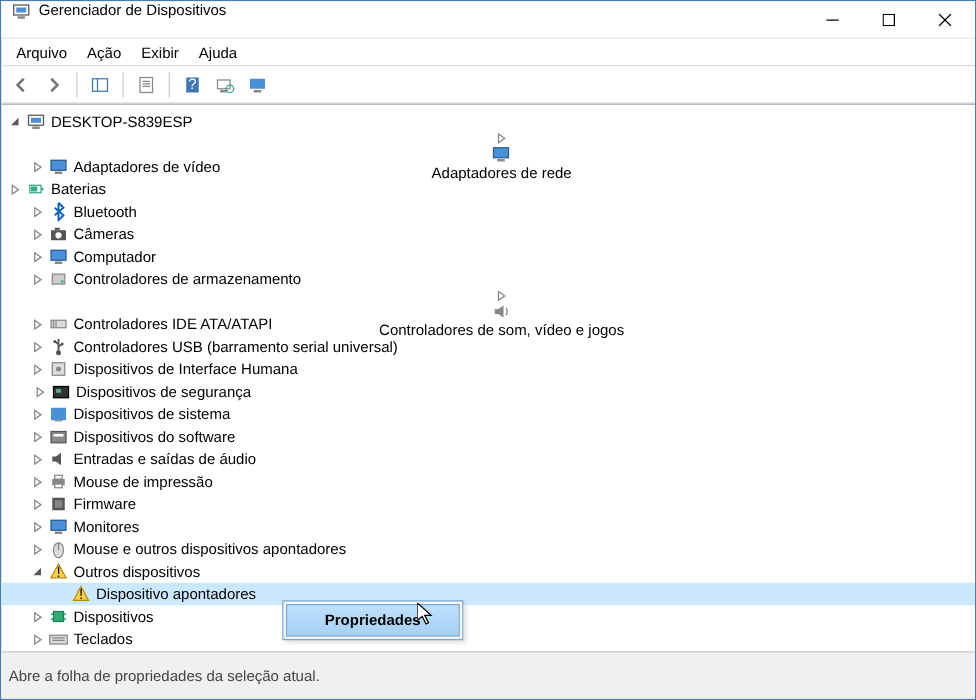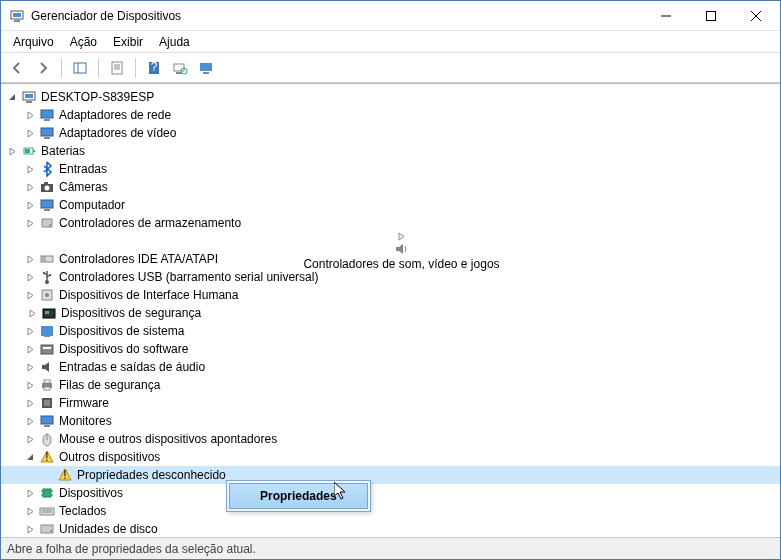--- a/index.html
+++ b/index.html
@@ -1,18 +1,18 @@
 <!DOCTYPE html>
 <html><head>
 <meta charset="utf-8">
 <style>
   * { box-sizing: border-box; margin: 0; padding: 0; font-family: "Segoe UI", Tahoma, sans-serif; font-size: 12px; }
   body { background: #fff; width: 781px; height: 560px; border: 1px solid #4a7dab; display: flex; flex-direction: column; overflow: hidden; }
   
-  .titlebar { height: 30px; display: flex; align-items: center; padding: 0 2px 0 8px; background: #fff; border-bottom: 1px solid #e5e5e5; }
+  .titlebar { height: 30px; display: flex; padding: 0 2px 0 8px; background: #fff; border-bottom: 1px solid #e5e5e5; }
   .titlebar .title { flex: 1; font-size: 12px; }
   .titlebar .app-icon { width: 16px; height: 16px; margin-right: 6px; display:inline-flex; align-items:center; justify-content:center; }
   .winbtn { width: 45px; height: 30px; display: flex; align-items: center; justify-content: center; cursor: pointer; }
   .winbtn svg { width: 10px; height: 10px; }
 
   .menubar { height: 22px; display: flex; align-items: center; padding: 0 4px; border-bottom: 1px solid #ddd; }
   .menuitem { padding: 3px 8px; cursor: pointer; }
 
   .toolbar { height: 30px; display: flex; align-items: center; padding: 0 4px; border-bottom: 1px solid #ccc; gap: 2px; }
   .toolbtn { width: 24px; height: 24px; display: flex; align-items: center; justify-content: center; cursor: pointer; border: 1px solid transparent; }
@@ -23,21 +23,21 @@
   .tree-node { display: flex; align-items: center; height: 18px; padding-left: 4px; white-space: nowrap; cursor: default; user-select: none; }
   .tree-node.selected { background: #cce8ff; }
   .expander { width: 14px; height: 14px; display: flex; align-items: center; justify-content: center; cursor: pointer; font-size: 9px; color: #666; }
   .node-icon { width: 16px; height: 16px; margin: 0 4px 0 2px; display: inline-flex; align-items: center; justify-content: center; }
   .node-label { font-size: 12px; }
 
   .context-menu { position: absolute; background: linear-gradient(#f5f9fe, #eaf3fc); border: 1px solid #7ba7ce; box-shadow: 2px 2px 4px rgba(0,0,0,0.15); z-index: 10; }
   .ctx-item { padding: 5px 30px; cursor: pointer; font-weight: bold; color: #000; background: linear-gradient(#bfe0fc, #a7d1f5); border: 1px solid #7da2ce; margin: 2px; }
   .cursor-img { position: absolute; z-index: 20; }
 
-  .statusbar { height: 22px; border-top: 1px solid #ccc; display: flex; align-items: center; padding: 0 6px; background: #f0f0f0; font-size: 12px; color: #444; }
+  .statusbar { height: 38px; border-top: 1px solid #ccc; display: flex; align-items: center; padding: 0 6px; background: #f0f0f0; font-size: 12px; color: #444; }
 
   ::-webkit-scrollbar { width: 17px; }
   ::-webkit-scrollbar-track { background: #f0f0f0; }
   ::-webkit-scrollbar-thumb { background: #c2c2c2; border: 1px solid #a0a0a0; }
   ::-webkit-scrollbar-button { background: #f0f0f0; height: 17px; border: 1px solid #ccc; display: block; }
 </style>
 </head>
 <body>
 
 <div class="titlebar">
@@ -133,21 +133,21 @@
       <span class="node-icon">
         <svg viewBox="0 0 16 16">
           <rect x="2" y="3" width="12" height="8" fill="#fff" stroke="#555"></rect>
           <rect x="4" y="5" width="8" height="4" fill="#4a90d9"></rect>
           <rect x="5" y="12" width="6" height="2" fill="#888"></rect>
         </svg>
       </span>
       <span class="node-label">DESKTOP-S839ESP</span>
     </div>
 
-  <div class="tree-node" style="padding-left: 22px;">
+  <div class="tree-node" style="padding-left: 22px; flex-direction: column;">
       <span class="expander">
         <svg width="9" height="9">
           <path d="M2 1 L7 4.5 L2 8 Z" fill="none" stroke="#888"></path>
         </svg>
       </span>
       <span class="node-icon">
         <svg viewBox="0 0 16 16">
           <rect x="2" y="3" width="12" height="8" fill="#4a90d9" stroke="#2c5d8a"></rect>
           <rect x="5" y="12" width="6" height="2" fill="#888"></rect>
         </svg>
@@ -187,21 +187,21 @@
       <span class="expander">
         <svg width="9" height="9">
           <path d="M2 1 L7 4.5 L2 8 Z" fill="none" stroke="#888"></path>
         </svg>
       </span>
       <span class="node-icon">
         <svg viewBox="0 0 16 16">
           <path d="M8 1 L8 15 L12 11 L5 5 M8 1 L12 5 L5 11" fill="none" stroke="#0a5fc4" stroke-width="1.5"></path>
         </svg>
       </span>
-      <span class="node-label">Entradas</span>
+      <span class="node-label">Bluetooth</span>
     </div>
     <div class="tree-node" style="padding-left: 22px;">
       <span class="expander">
         <svg width="9" height="9">
           <path d="M2 1 L7 4.5 L2 8 Z" fill="none" stroke="#888"></path>
         </svg>
       </span>
       <span class="node-icon">
         <svg viewBox="0 0 16 16">
           <rect x="2" y="5" width="12" height="8" fill="#555"></rect>
@@ -360,21 +360,21 @@
           <path d="M2 1 L7 4.5 L2 8 Z" fill="none" stroke="#888"></path>
         </svg>
       </span>
       <span class="node-icon">
         <svg viewBox="0 0 16 16">
           <rect x="3" y="6" width="10" height="5" fill="#888"></rect>
           <rect x="5" y="3" width="6" height="3" fill="#fff" stroke="#888"></rect>
           <rect x="5" y="10" width="6" height="3" fill="#fff" stroke="#888"></rect>
         </svg>
       </span>
-      <span class="node-label">Filas de segurança</span>
+      <span class="node-label">Mouse de impressão</span>
     </div>
     <div class="tree-node" style="padding-left: 22px;">
       <span class="expander">
         <svg width="9" height="9">
           <path d="M2 1 L7 4.5 L2 8 Z" fill="none" stroke="#888"></path>
         </svg>
       </span>
       <span class="node-icon">
         <svg viewBox="0 0 16 16">
           <rect x="3" y="3" width="10" height="10" fill="#555"></rect>
@@ -426,21 +426,21 @@
       <span class="node-label">Outros dispositivos</span>
     </div>
     <div class="tree-node selected" style="padding-left: 40px;">
       <span class="expander"></span>
       <span class="node-icon">
         <svg viewBox="0 0 16 16">
           <path d="M8 2 L14 13 L2 13 Z" fill="#ffd24a" stroke="#b8860b"></path>
           <text x="8" y="12" font-size="9" text-anchor="middle" fill="#000">!</text>
         </svg>
       </span>
-      <span class="node-label">Propriedades desconhecido</span>
+      <span class="node-label">Dispositivo apontadores</span>
     </div>
     <div class="tree-node" style="padding-left: 22px;">
       <span class="expander">
         <svg width="9" height="9">
           <path d="M2 1 L7 4.5 L2 8 Z" fill="none" stroke="#888"></path>
         </svg>
       </span>
       <span class="node-icon">
         <svg viewBox="0 0 16 16">
           <rect x="4" y="4" width="8" height="8" fill="#3a7" stroke="#185"></rect>

